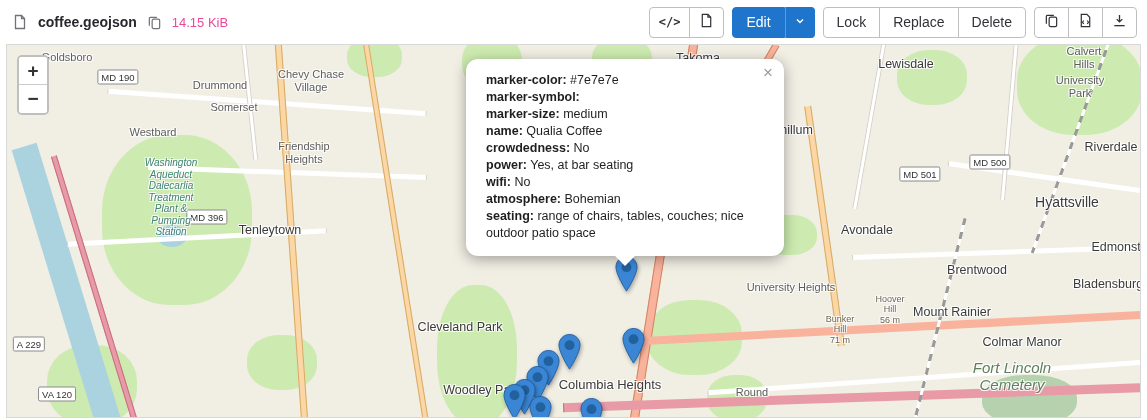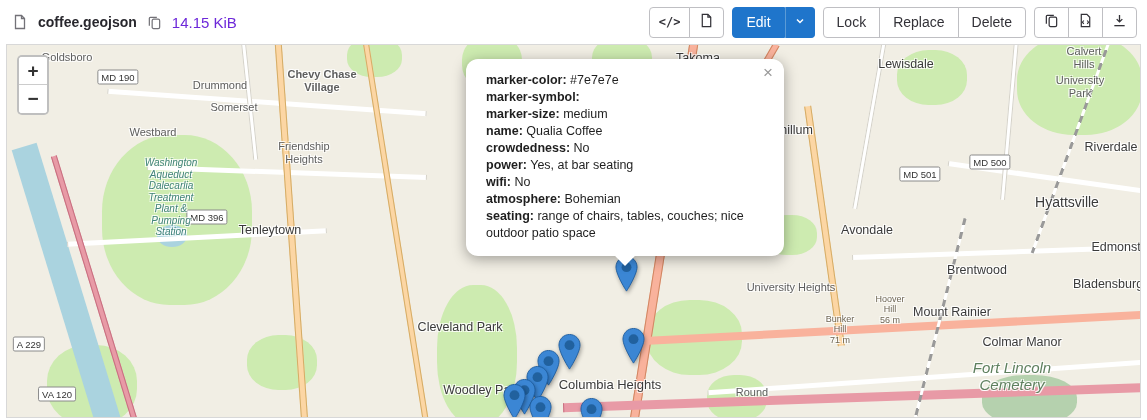--- a/index.html
+++ b/index.html
@@ -3,21 +3,21 @@
 <meta charset="utf-8">
 <style>
   * { box-sizing: border-box; }
   html,body { margin:0; padding:0; width:1147px; height:420px; overflow:hidden;
               font-family:"Liberation Sans", sans-serif; background:#fff; }
 
   
   .toolbar { display:flex; align-items:center; height:44px; padding:0 10px; gap:8px; background:#fff; }
   .tb-left { display:flex; align-items:center; gap:8px; flex:1; min-width:0; }
   .filename { font-weight:700; font-size:14px; color:#28272d; }
-  .filesize { font-size:15px; color:#6d28d9; }
+  .filesize { font-size:13px; color:#ec4899; }
   .icon-btn { background:none; border:none; padding:2px; cursor:pointer; display:flex; align-items:center; }
   .tb-right { display:flex; align-items:center; gap:8px; }
   .btn { height:31px; padding:0 13px; background:#fff; border:1px solid #bfbfc3; color:#333238;
          font-size:14px; border-radius:4px; cursor:pointer; font-family:inherit;
          display:inline-flex; align-items:center; justify-content:center; white-space:nowrap; }
   .group { display:inline-flex; }
   .group .btn { border-radius:0; margin-left:-1px; }
   .group .btn:first-child { border-radius:4px 0 0 4px; margin-left:0; }
   .group .btn:last-child { border-radius:0 4px 4px 0;text-align:right; }
   .btn-icon { padding:0 9px; }
@@ -197,21 +197,21 @@
     <div class="rail" style="left:930px;top:170px;height:220px;transform:rotate(14deg);"></div>
   </div>
 
   <div class="layer">
       <div class="mlabel suburb" style="left: 60px; top: 12px;">Goldsboro</div>
       <div class="mlabel city" style="left: 691px; top: 13px;">Takoma</div>
       <div class="mlabel city" style="left: 899px; top: 19px;">Lewisdale</div>
       <div class="mlabel suburb" style="left: 1077px; top: 13px;">Calvert Hills</div>
       <div class="mlabel suburb" style="left: 1073px; top: 42px;">University Park</div>
       <div class="mlabel shield" style="left: 111px; top: 32px;">MD 190</div>
-      <div class="mlabel suburb" style="left: 315px; top: 36px; font-weight: bold;">Chevy Chase
+      <div class="mlabel suburb" style="left: 304px; top: 36px;">Chevy Chase
 Village</div>
       <div class="mlabel suburb" style="left: 213px; top: 40px;">Drummond</div>
       <div class="mlabel suburb" style="left: 227px; top: 62px;">Somerset</div>
       <div class="mlabel suburb" style="left: 146px; top: 87px;">Westbard</div>
       <div class="mlabel city" style="left: 785px; top: 85px;">Chillum</div>
       <div class="mlabel suburb" style="left: 297px; top: 108px;">Friendship
 Heights</div>
       <div class="mlabel shield" style="left: 983px; top: 117px;">MD 500</div>
       <div class="mlabel shield" style="left: 913px; top: 129px;">MD 501</div>
       <div class="mlabel city" style="left: 1104px; top: 102px;">Riverdale</div>

